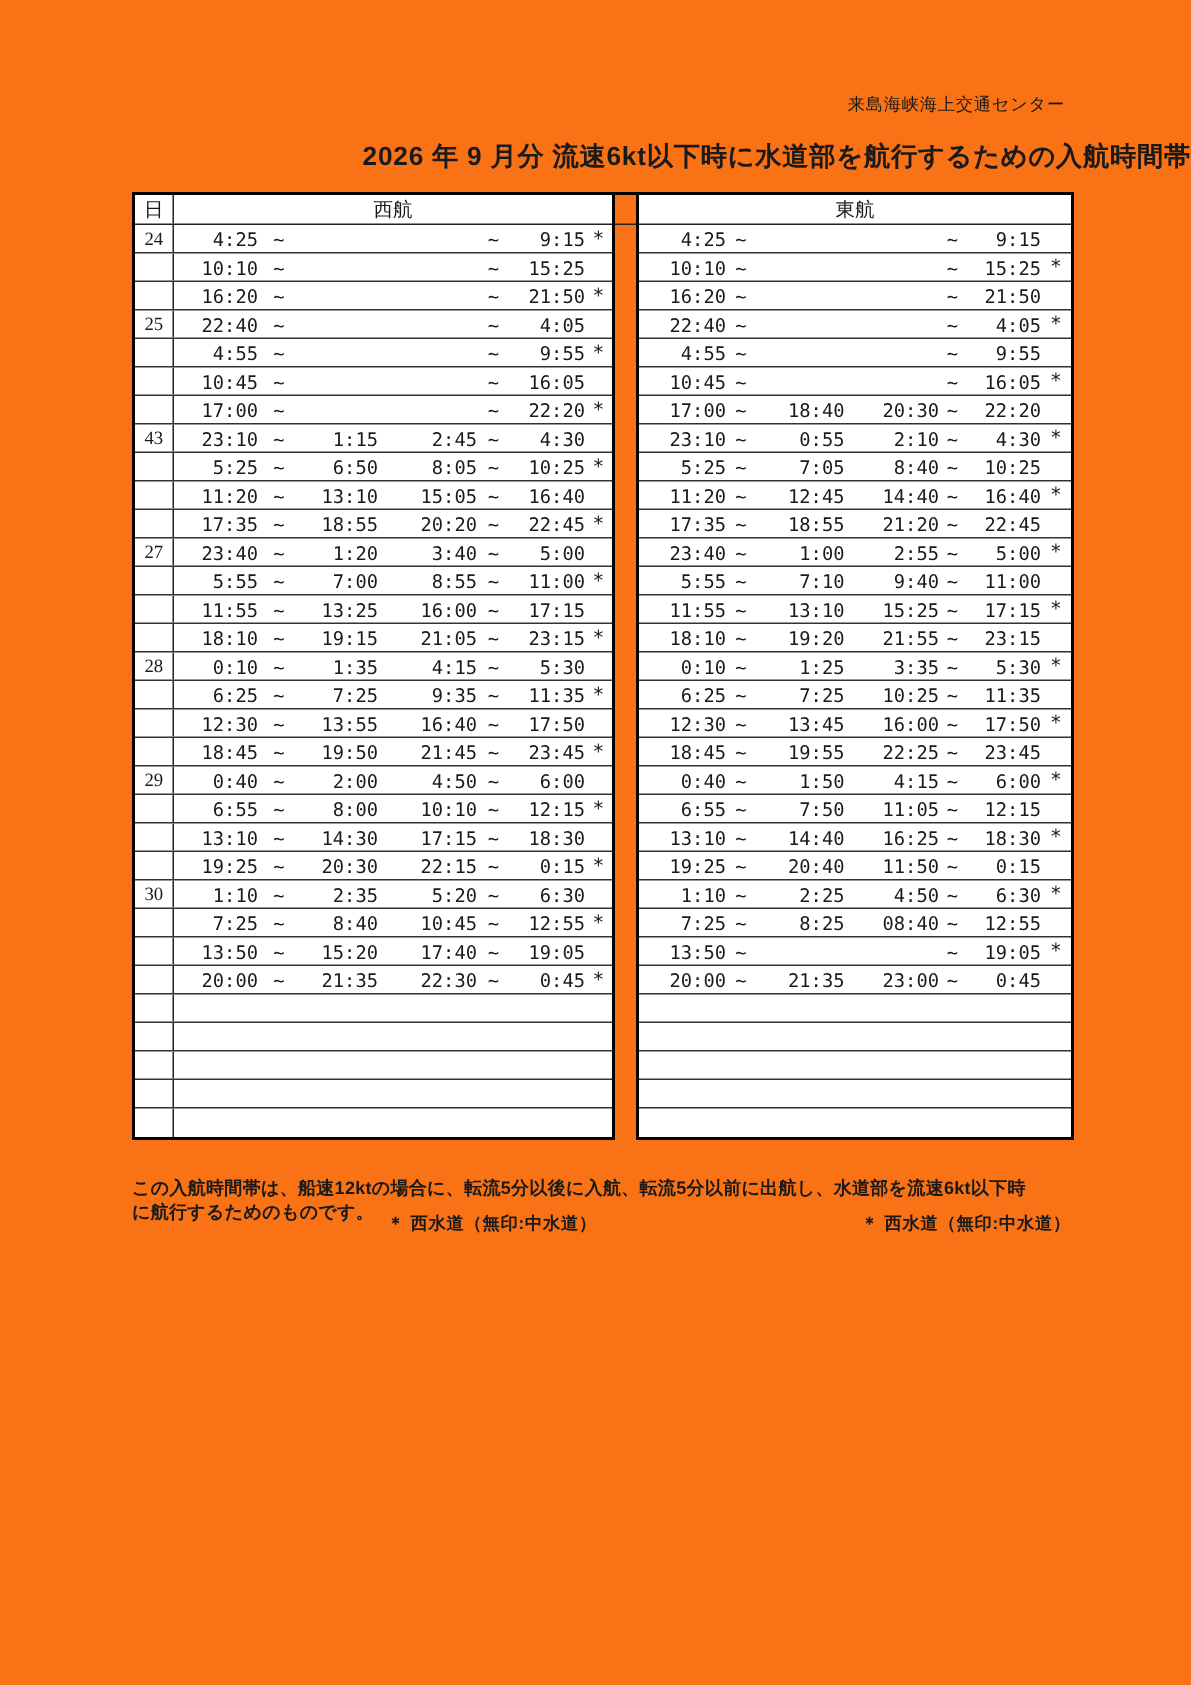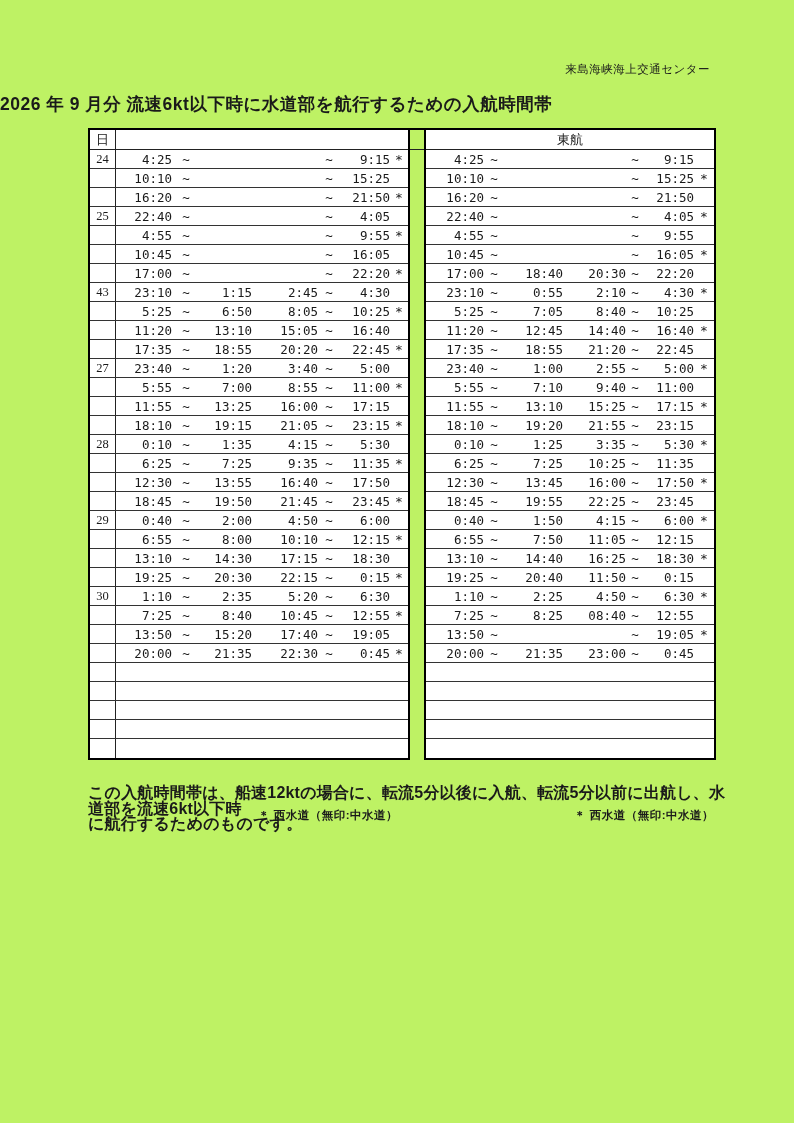--- a/index.html
+++ b/index.html
@@ -1,32 +1,32 @@
 <!DOCTYPE html>
 <html><head>
 <meta charset="utf-8">
 <style>
   * { margin:0; padding:0; box-sizing:border-box; }
   html,body { background:#888; }
   .page {
     position:relative;
     width:794px; height:1123px;
     margin:0 auto;
-    background:#bef264;
+    background:#f97316;
     color:#1a1a1a;
     font-family:"Liberation Sans", sans-serif;
     overflow:hidden;
   }
   .org {
     position:absolute; top:62px; right:84px;
     font-size:11.5px; letter-spacing:0.5px;
   }
   .title {
     position:absolute; top:92px; left:0; width:100%;
-    text-align:left; font-size:17.5px; font-weight:bold;
+    text-align:right; font-size:17.5px; font-weight:bold;
     letter-spacing:0.5px;
   }
   .tables { position:absolute; top:128px; left:88px; display:flex; }
   .ttable { border:2px solid #000; background:#fff; }
   .ttable.west { width:322px; }
   .ttable.east { width:292px; }
   .thead {
     height:20px; border-bottom:1px solid #222;
     display:grid; font-size:13px; font-weight:normal;
   }
@@ -53,38 +53,39 @@
   .fn {
     position:absolute; top:764px;
     font-size:11.5px; font-weight:bold; letter-spacing:0.5px;
     text-align:right;
     margin-top:44px;
   }
   .fn.westfn { left:88px; width:322px; padding-right:12px; }
   .fn.eastfn { left:424px; width:292px; padding-right:2px; }
   .note {
     position:absolute; top:785px; left:88px; width:648px;
-    font-size:16px; font-weight:bold; line-height:15.5px;
+    font-size:12px; font-weight:bold; line-height:15.5px;
     letter-spacing:0.2px;
   }
 </style>
 </head>
 <body>
 
 <div class="page">
 
   <div class="org">来島海峡海上交通センター</div>
 
   <div class="title">2026 年  9 月分 流速6kt以下時に水道部を航行するための入航時間帯</div>
 
   <div class="tables">
 
     <div class="ttable west">
       <div class="thead">
         <div class="hcell dayh">日</div>
+        <div class="hcell">西航</div>
       </div>
       <div class="tbody" id="west-body">
           <div class="row">
             <div class="cell day">24</div>
             <div class="cell t">4:25</div>
             <div class="cell tld">~</div>
             <div class="cell t"></div>
             <div class="cell t"></div>
             <div class="cell tld">~</div>
             <div class="cell t">9:15</div>

